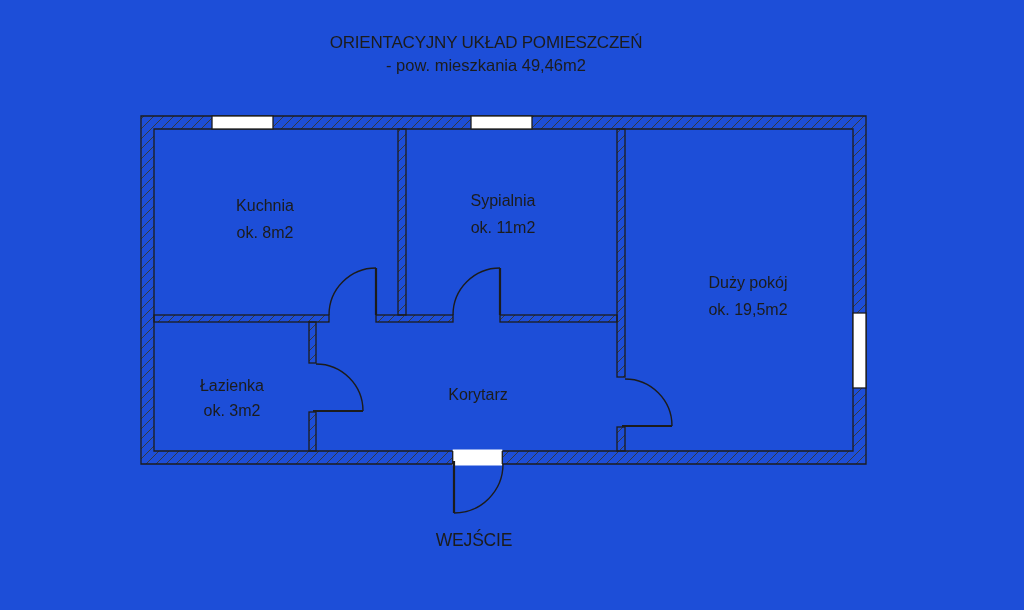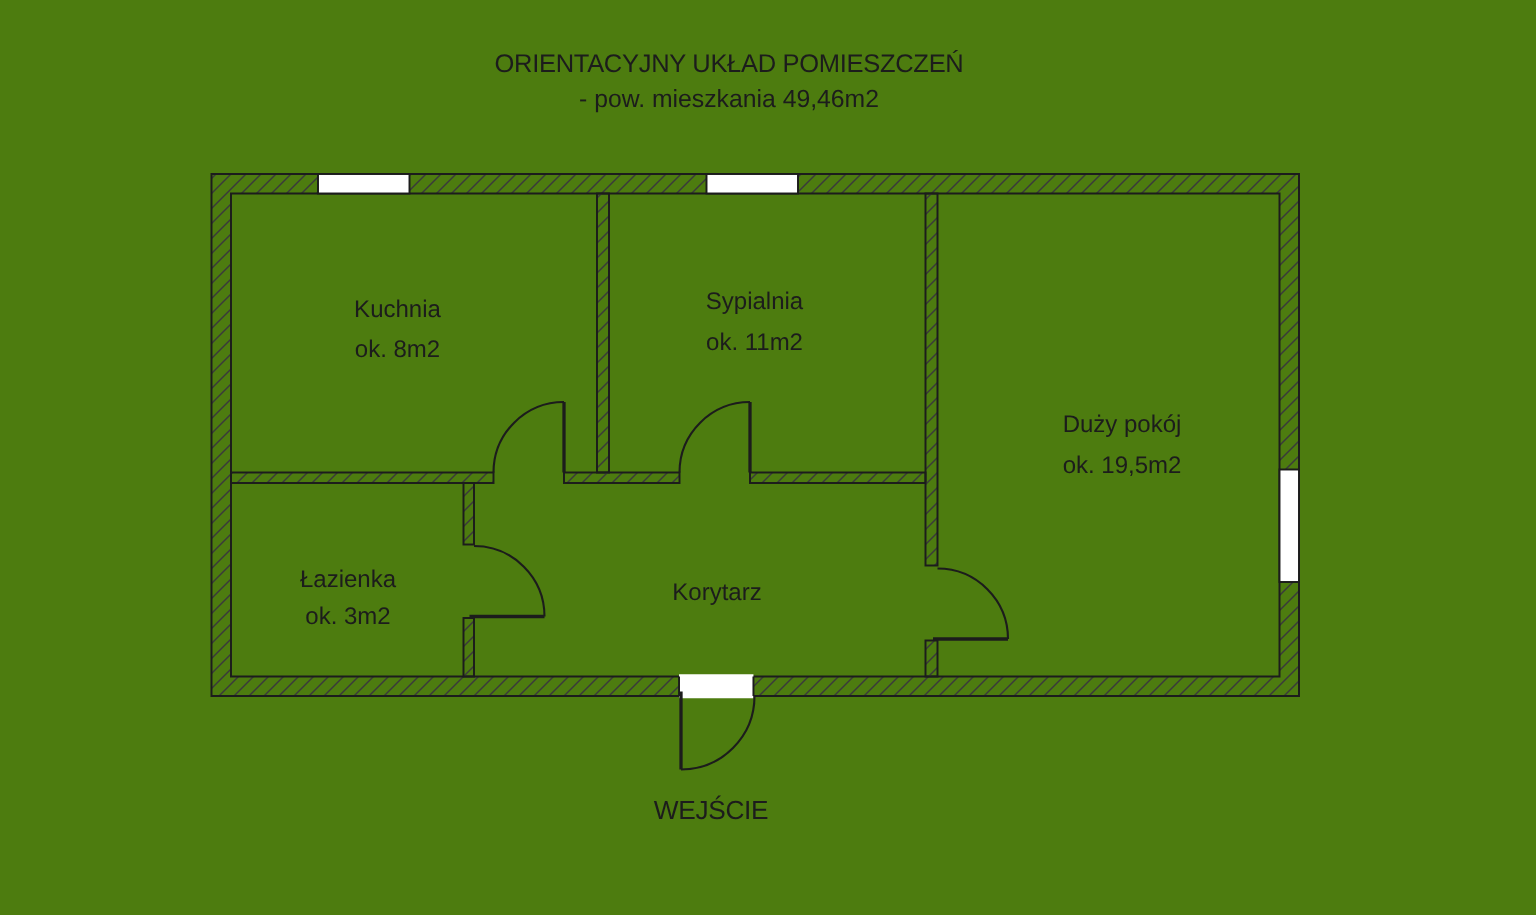--- a/index.html
+++ b/index.html
@@ -4,21 +4,21 @@
 <style>
   html, body {
     margin: 0;
     padding: 0;
     background: #ffffff;
   }
   .page {
     position: relative;
     width: 1024px;
     height: 610px;
-    background: #4d7c0f;
+    background: #1d4ed8;
     overflow: hidden;
     font-family: "Liberation Sans", sans-serif;
   }
   svg text {
     fill: #1c1c1c;
     font-family: "Liberation Sans", sans-serif;
   }
   .t-title   { font-size: 17px; letter-spacing: -0.2px; }
   .t-sub     { font-size: 16.5px; }
   .t-room    { font-size: 16px; }

